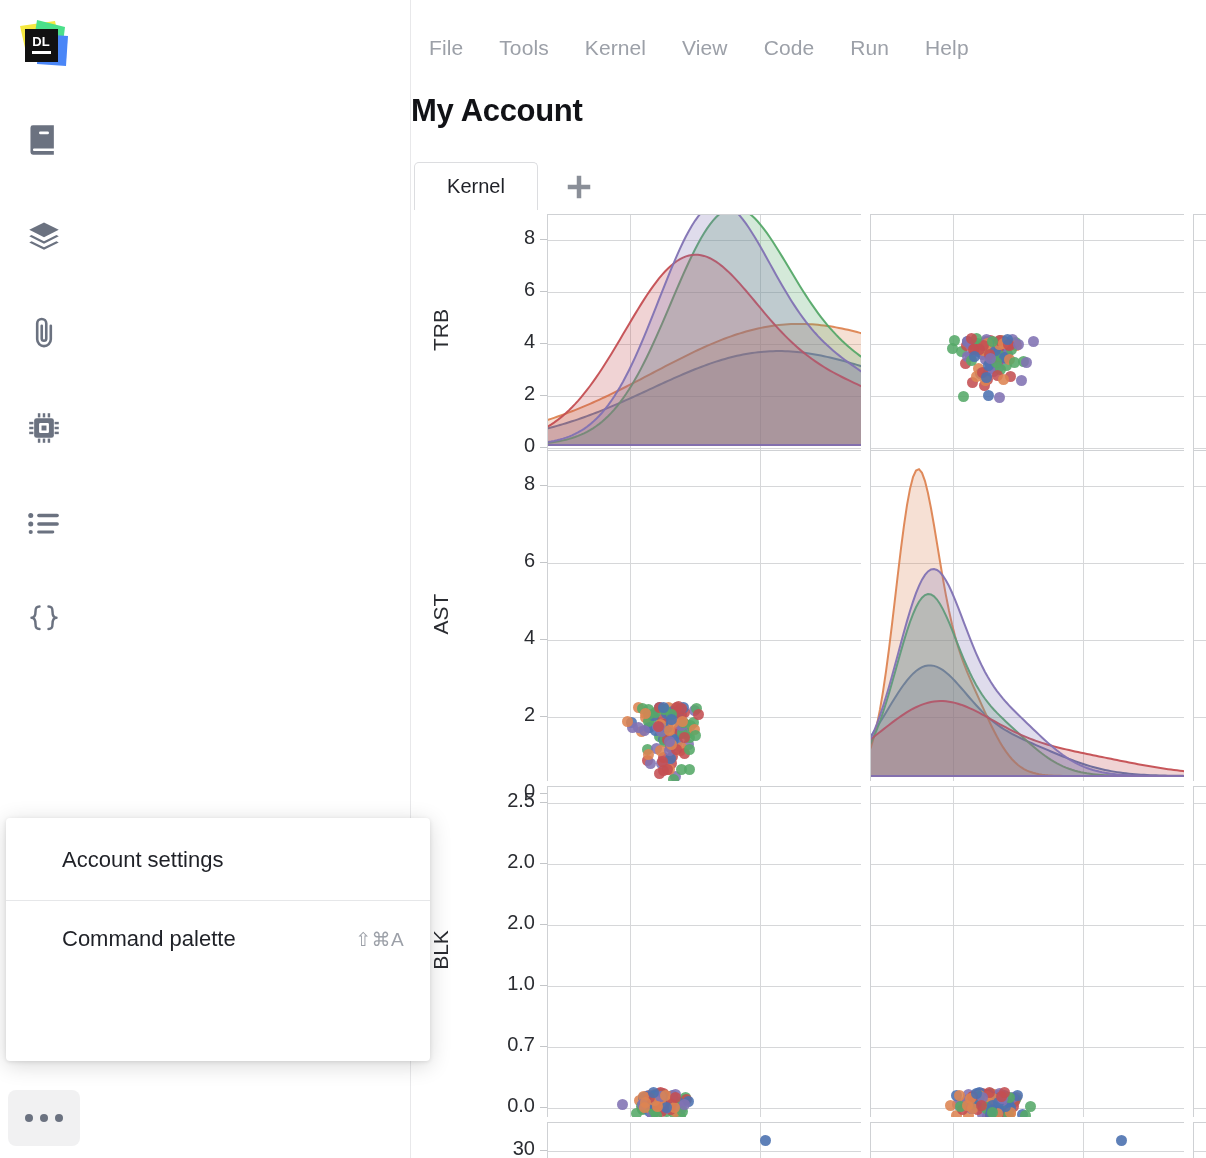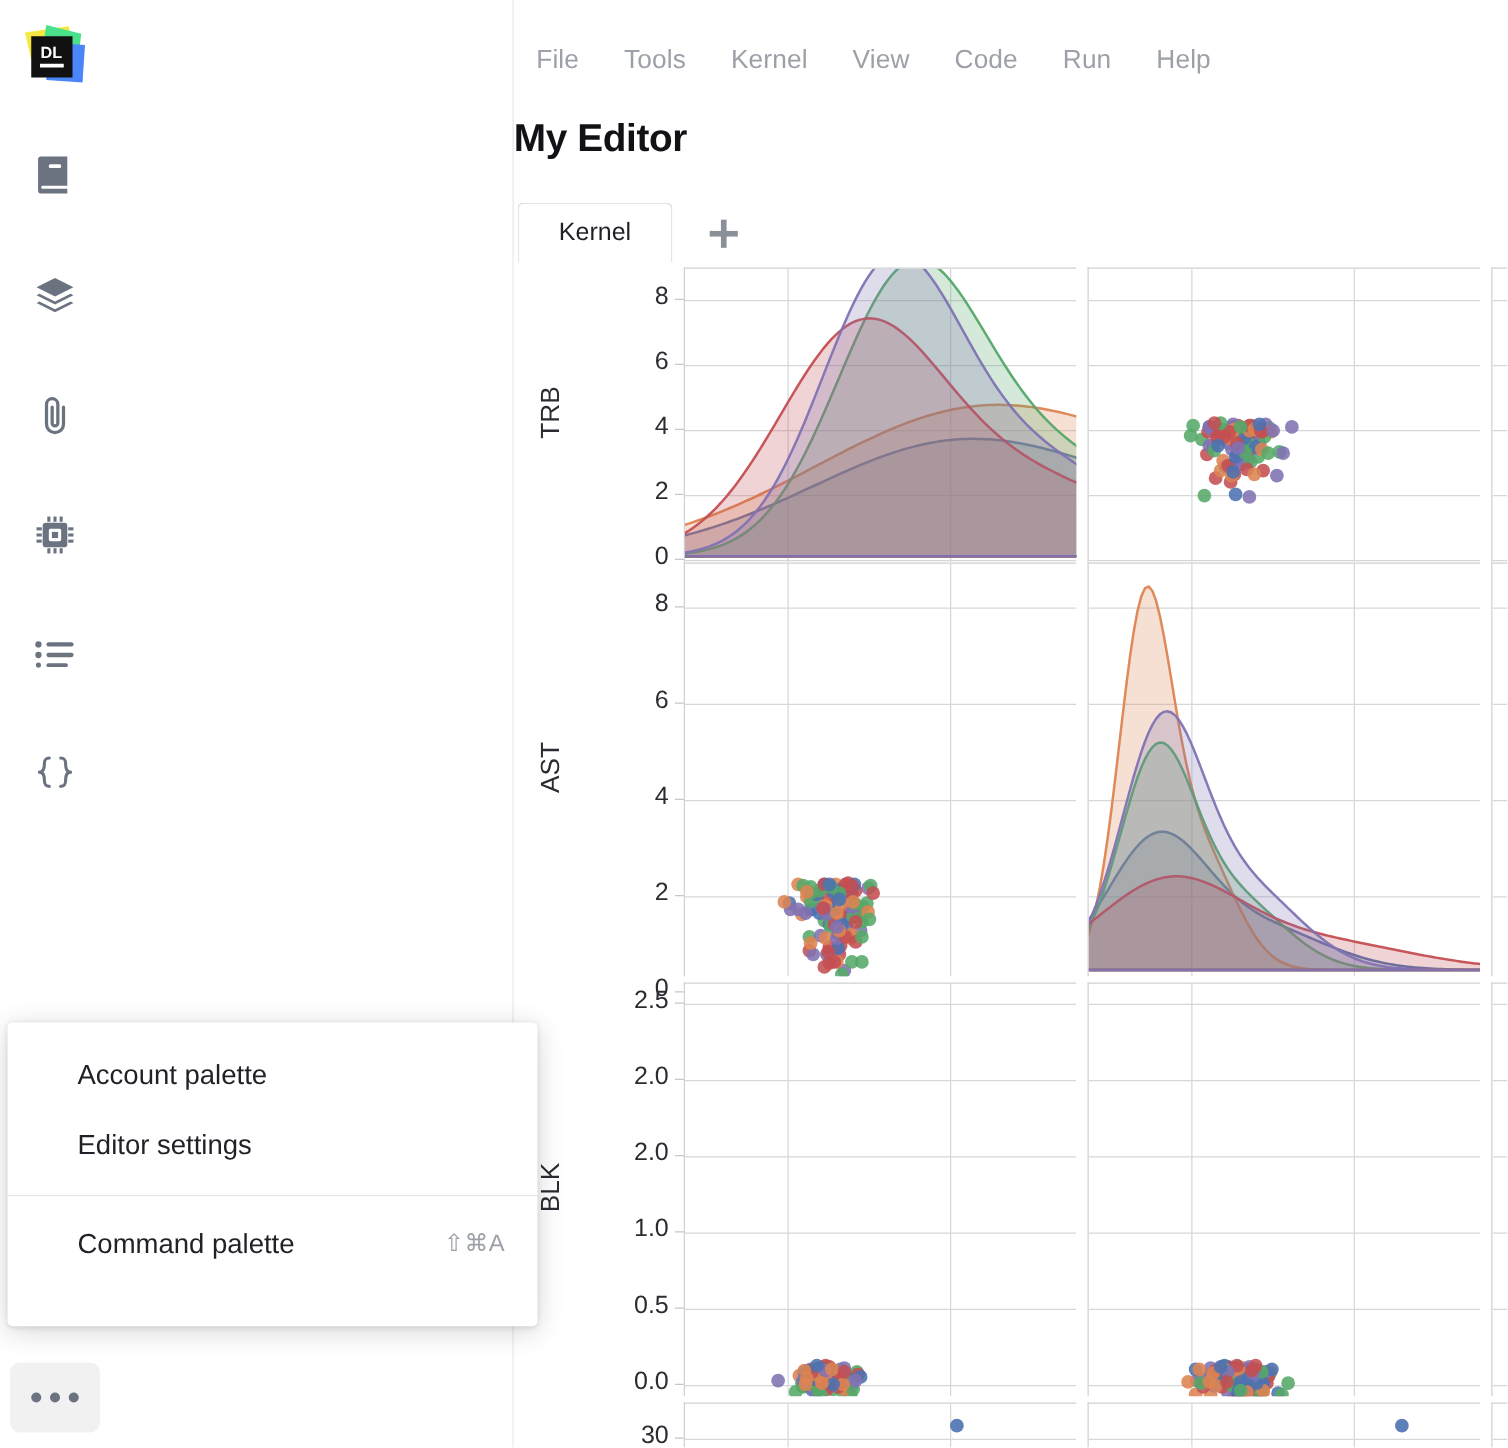--- a/index.html
+++ b/index.html
@@ -210,21 +210,21 @@
   <div id="menubar">
     <div class="menu-item">File</div>
     <div class="menu-item">Tools</div>
     <div class="menu-item">Kernel</div>
     <div class="menu-item">View</div>
     <div class="menu-item">Code</div>
     <div class="menu-item">Run</div>
     <div class="menu-item">Help</div>
   </div>
 
-  <div id="page-title">My Editor</div>
+  <div id="page-title">My Account</div>
 
   <div id="tabs">
     <div id="tab-sheet">Kernel</div>
     <div id="tab-add">
       <svg width="30" height="30" viewBox="0 0 24 24">
         <rect x="10.2" y="3" width="3.6" height="18" fill="#8a8f98"></rect>
         <rect x="3" y="10.2" width="18" height="3.6" fill="#8a8f98"></rect>
       </svg>
     </div>
   </div>
@@ -779,21 +779,21 @@
         <i class="gridh" style="top: 321px;"></i>
       </div>
       <div class="ytick" style="left: 60px; width: 64px; top: 584px;">2.5</div>
       <i class="ticker" style="left: 129px; top: 597px;"></i>
       <div class="ytick" style="left: 60px; width: 64px; top: 645px;">2.0</div>
       <i class="ticker" style="left: 129px; top: 658px;"></i>
       <div class="ytick" style="left: 60px; width: 64px; top: 706px;">2.0</div>
       <i class="ticker" style="left: 129px; top: 719px;"></i>
       <div class="ytick" style="left: 60px; width: 64px; top: 767px;">1.0</div>
       <i class="ticker" style="left: 129px; top: 780px;"></i>
-      <div class="ytick" style="left: 60px; width: 64px; top: 828px;">0.5</div>
+      <div class="ytick" style="left: 60px; width: 64px; top: 828px;">0.7</div>
       <i class="ticker" style="left: 129px; top: 841px;"></i>
       <div class="ytick" style="left: 60px; width: 64px; top: 889px;">0.0</div>
       <i class="ticker" style="left: 129px; top: 902px;"></i>
       <div class="ylab-rot" style="left: 0px; width: 60px; top: 732.5px; text-align: center;">BLK</div>
       <div class="panel" style="left: 136px; top: 917px; width: 314px; height: 241px;">
         <i class="gridv" style="left: 82px;"></i>
         <i class="gridv" style="left: 212px;"></i>
         <i class="gridh" style="top: 28px;"></i>
         <i class="dot-pt" style="width: 11px; height: 11px; left: 212px; top: 12px; background: rgb(76, 114, 176); opacity: 0.9;"></i>
       </div>
@@ -805,25 +805,21 @@
       </div>
       <div class="panel" style="left: 782px; top: 917px; width: 314px; height: 241px;">
         <i class="gridh" style="top: 28px;"></i>
       </div>
       <div class="ytick" style="left: 60px; width: 64px; top: 932px;">30</div>
       <i class="ticker" style="left: 129px; top: 945px;"></i>
     </div>
 
   <div id="ctx-menu">
     <div class="ctx-row">
-      <span class="ctx-label">Account palette</span>
-      <span class="ctx-shortcut"></span>
-    </div>
-    <div class="ctx-row">
-      <span class="ctx-label">Editor settings</span>
+      <span class="ctx-label">Account settings</span>
       <span class="ctx-shortcut"></span>
     </div>
     <div class="ctx-sep"></div>
     <div class="ctx-row">
       <span class="ctx-label">Command palette</span>
       <span class="ctx-shortcut">⇧⌘A</span>
     </div>
   </div>
 
 </div>

